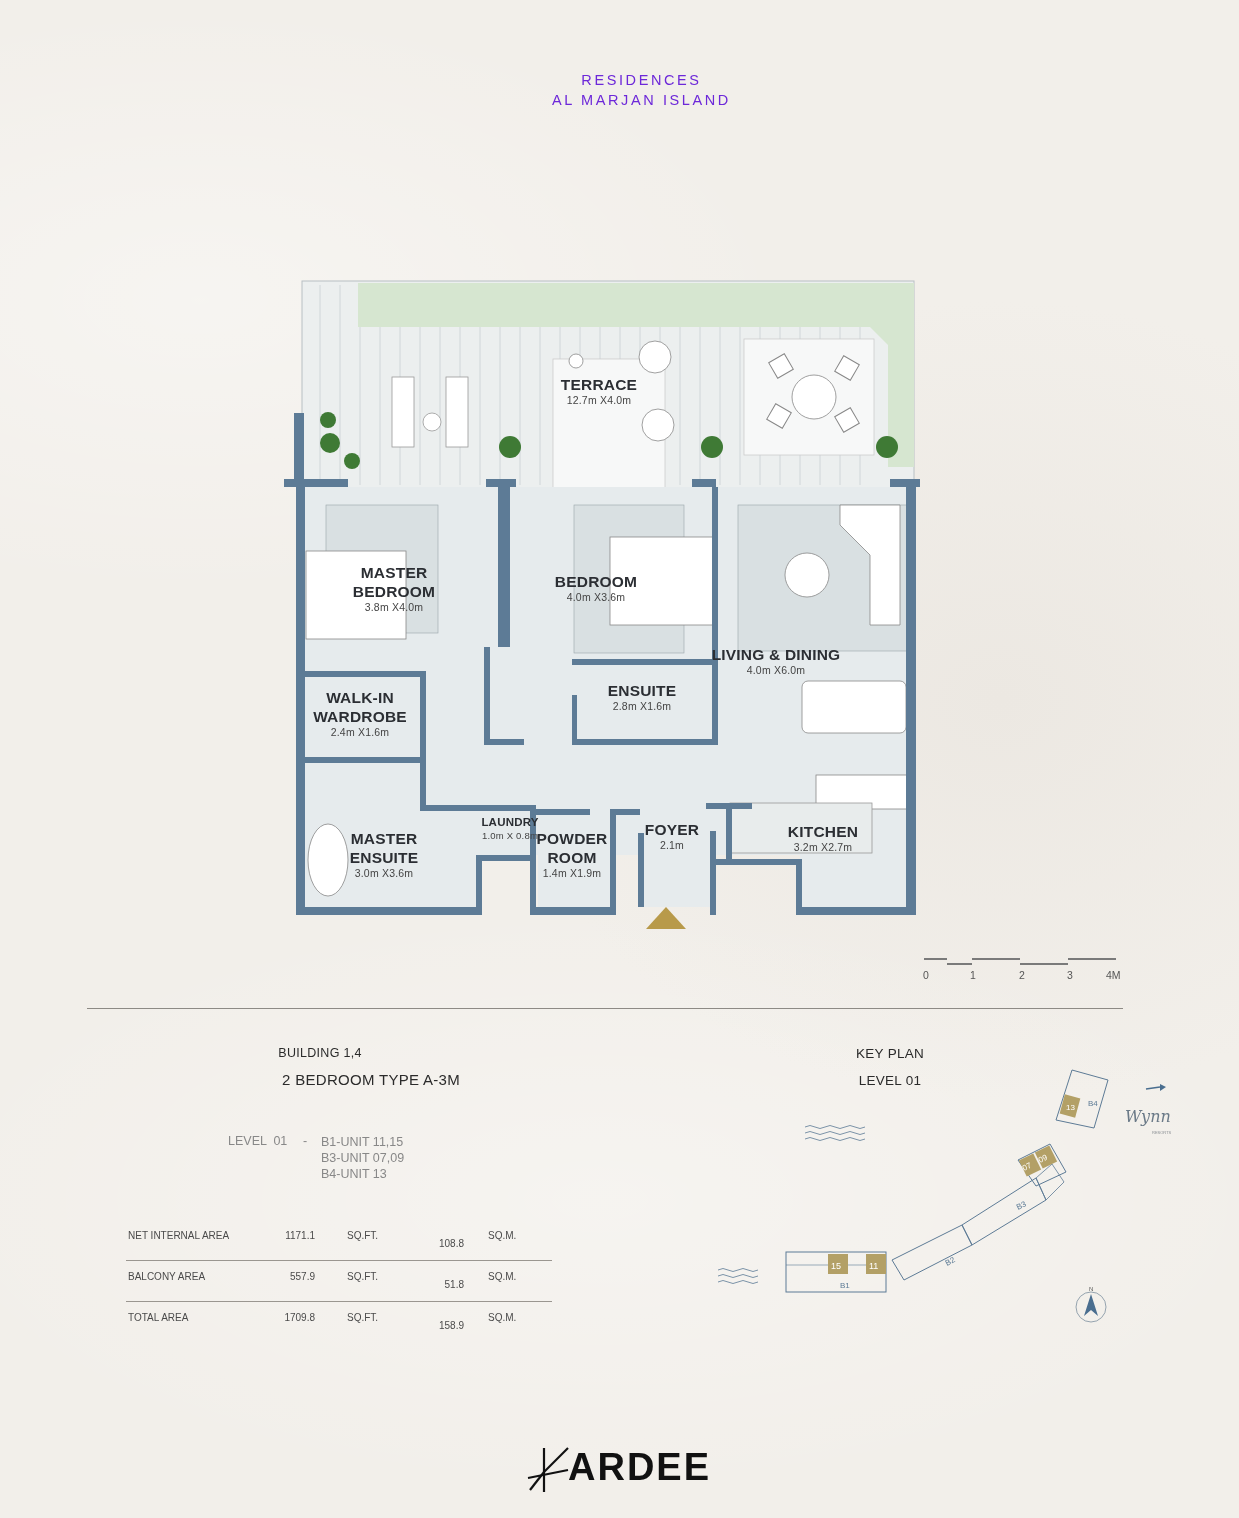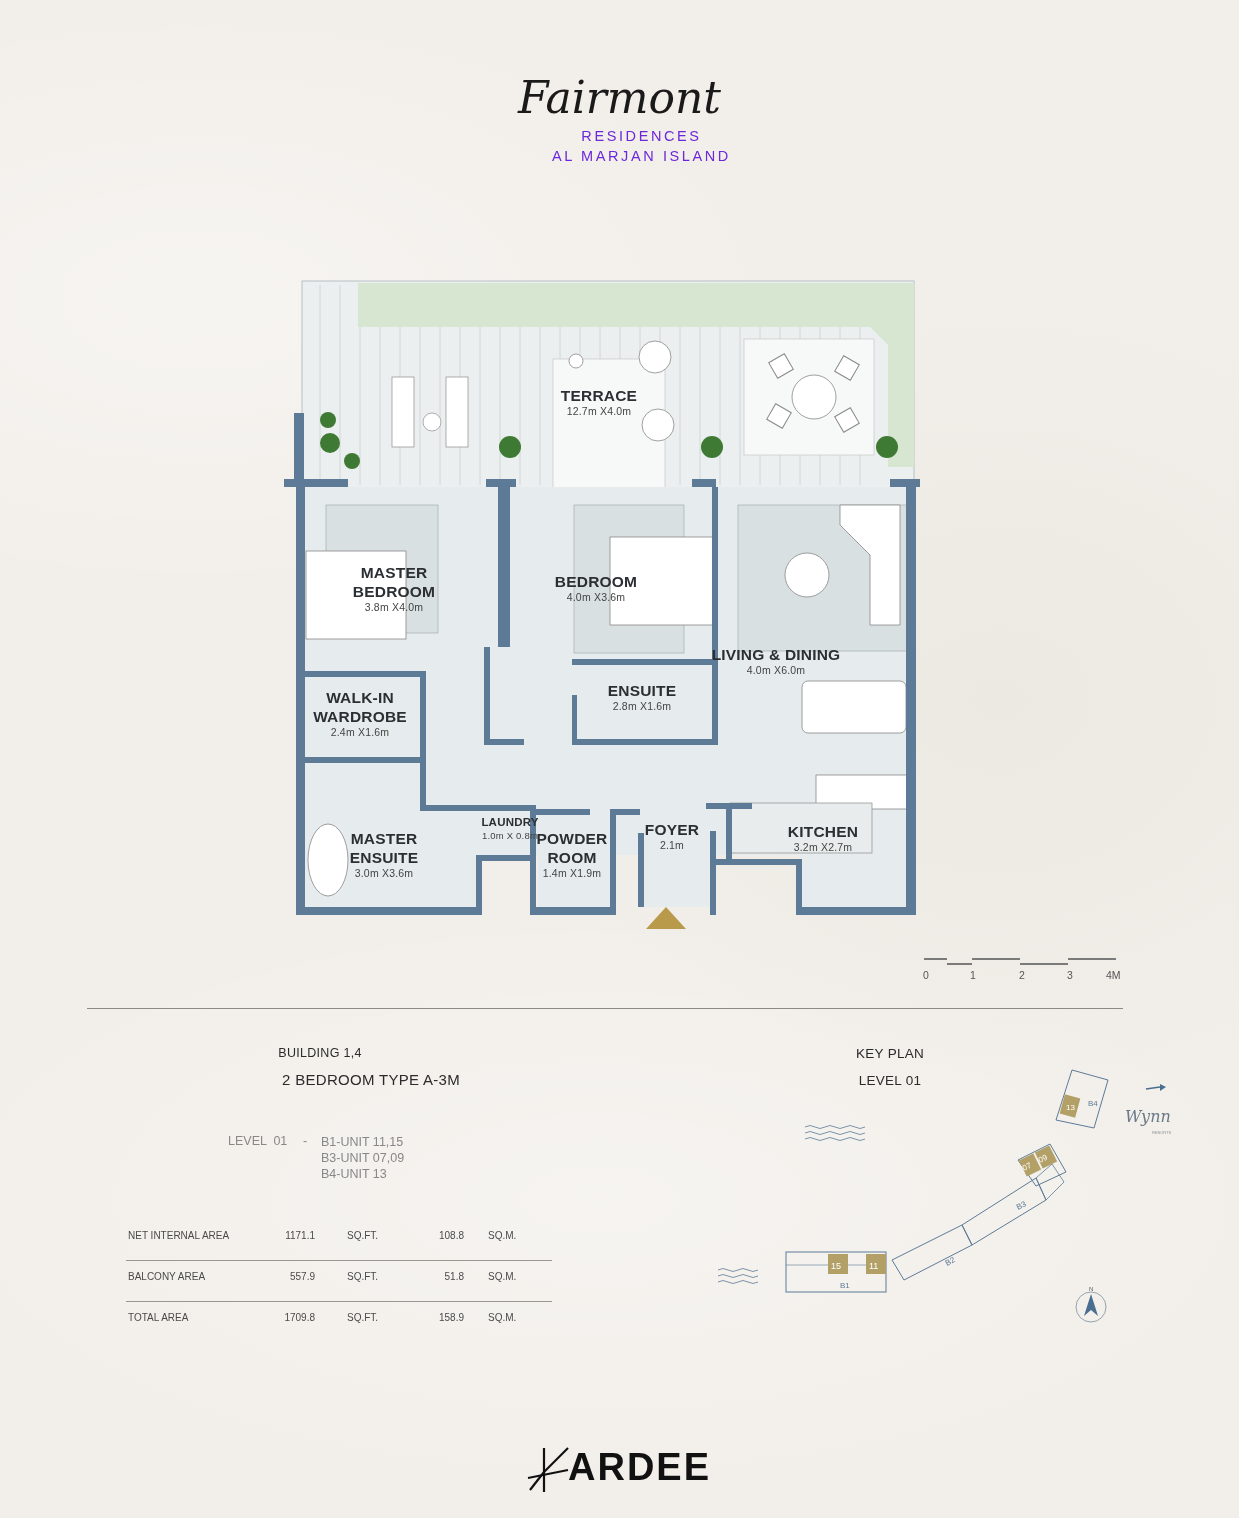--- a/index.html
+++ b/index.html
@@ -28,37 +28,36 @@
   .level-lbl{left:228px;top:1134px;font-size:12.5px;color:#888;}
   .level-dash{left:303px;top:1134px;font-size:12.5px;color:#888;}
   .units{left:321px;top:1134px;font-size:12.5px;color:#888;line-height:16px;}
   .area-table{left:126px;top:1220px;width:426px;}
   .area-row{position:relative;height:40px;border-bottom:1px solid #9a9690;}
   .area-row:last-child{border-bottom:none;}
   .area-row span{position:absolute;top:10px;font-size:10px;color:#4a4a4a;}
   .c-name{left:2px;}
   .c-sqft{right:237px;}
   .c-sqft-u{left:221px;}
-  .c-sqm{right:88px;}
+  .c-sqm{right:88px;margin-top:8px;}
   .c-sqm-u{left:362px;}
   
   .key-title{left:820px;width:140px;top:1046px;text-align:center;font-size:13.5px;color:#2b2b2b;letter-spacing:0.3px;}
   .key-level{left:820px;width:140px;top:1073px;text-align:center;font-size:13.5px;color:#2b2b2b;letter-spacing:0.3px;}
   .keyplan{left:700px;top:1060px;width:500px;height:280px;}
   
   .kardee{left:520px;top:1440px;width:200px;height:60px;}
   .kardee-text{position:absolute;left:48px;top:6px;font-size:38px;font-weight:bold;color:#111;letter-spacing:2px;}
 </style>
 </head>
 <body>
 
 <div class="bg-wash"></div>
 
 <div class="abs logo">
-  <div class="logo-script">Fairmont</div>
   <div class="logo-line">RESIDENCES</div>
   <div class="logo-line">AL MARJAN ISLAND</div>
 </div>
 
 <div class="abs plan">
   <svg width="650" height="680" viewBox="0 0 650 680">
 
     <rect x="22" y="26" width="612" height="210" fill="#ecefef" stroke="#b8c0c4" stroke-width="1"></rect>
     <g stroke="#d0d6d9" stroke-width="1">
       <line x1="40" y1="30" x2="40" y2="230"></line>
@@ -178,21 +177,21 @@
       <rect x="436" y="604" width="80" height="6"></rect>
       <rect x="516" y="604" width="6" height="56"></rect>
       <rect x="358" y="578" width="6" height="74"></rect>
       <rect x="200" y="600" width="56" height="6"></rect>
       <rect x="196" y="600" width="6" height="60"></rect>
     </g>
 
     <polygon points="366,674 406,674 386,652" fill="#b89a4a"></polygon>
   </svg>
 
-  <div class="room-label" style="left:319px;top:131px;">
+  <div class="room-label" style="left:319px;top:120px;">
     <span>TERRACE</span>
     <span class="room-dim">12.7m X4.0m</span>
   </div>
   <div class="room-label" style="left:114px;top:308px;">
     <span>MASTER</span><br>
     <span>BEDROOM</span>
     <span class="room-dim">3.8m X4.0m</span>
   </div>
   <div class="room-label" style="left:316px;top:317px;">
     <span>BEDROOM</span>

